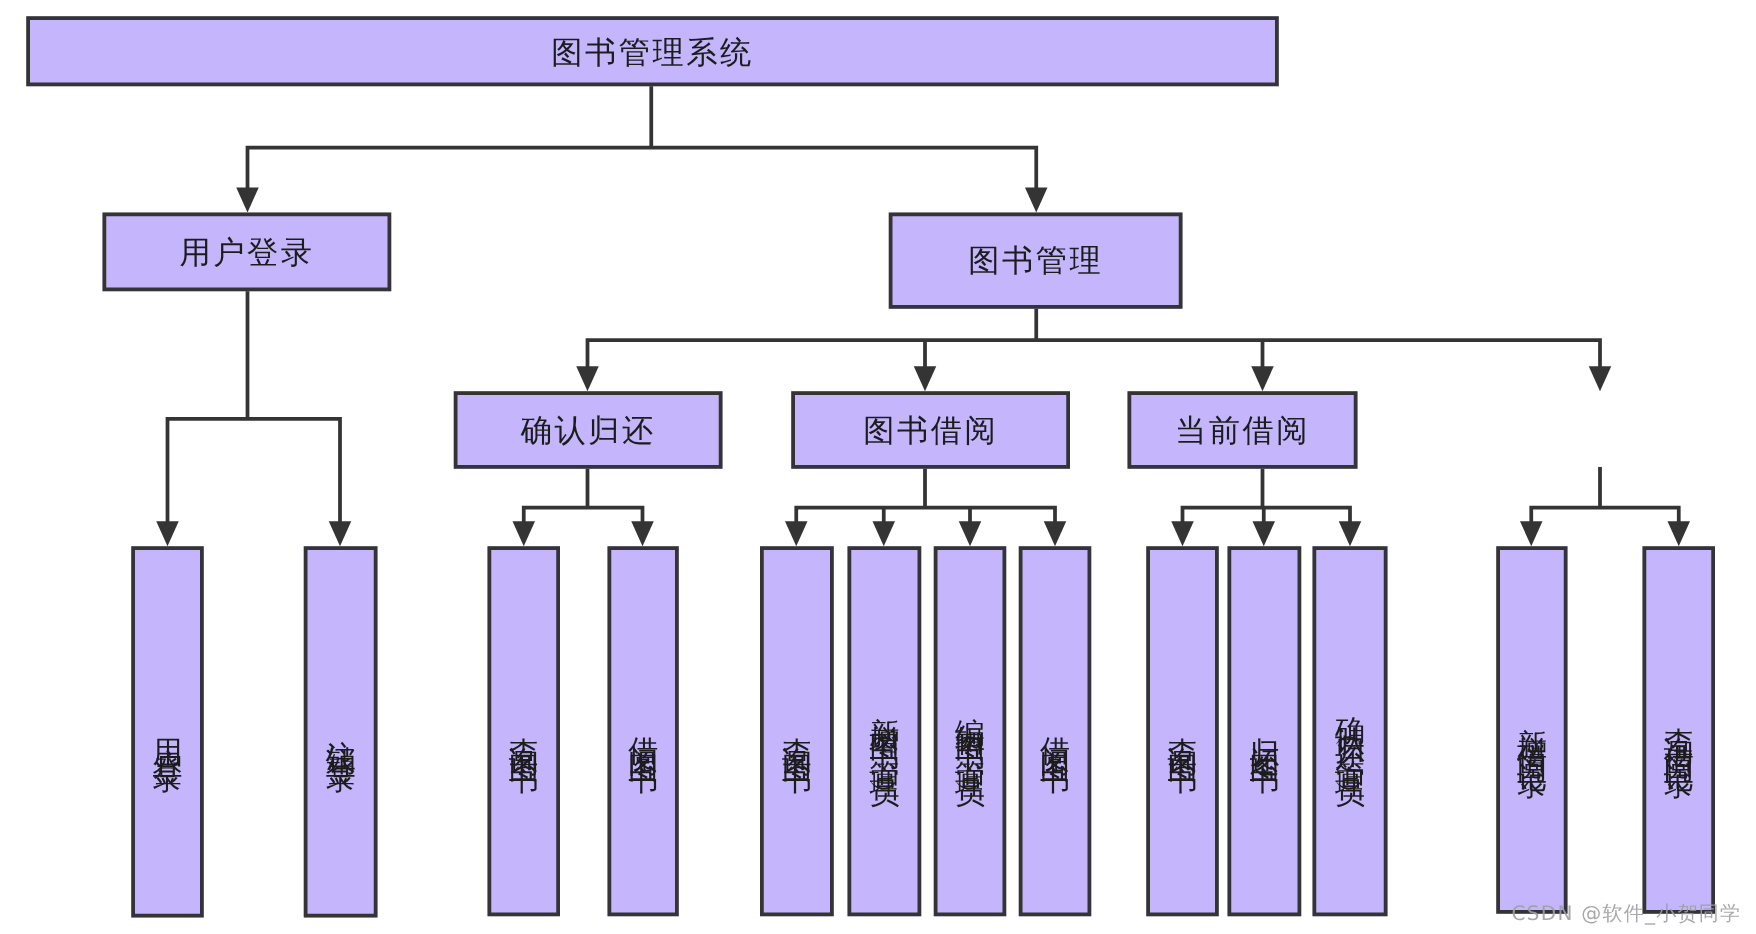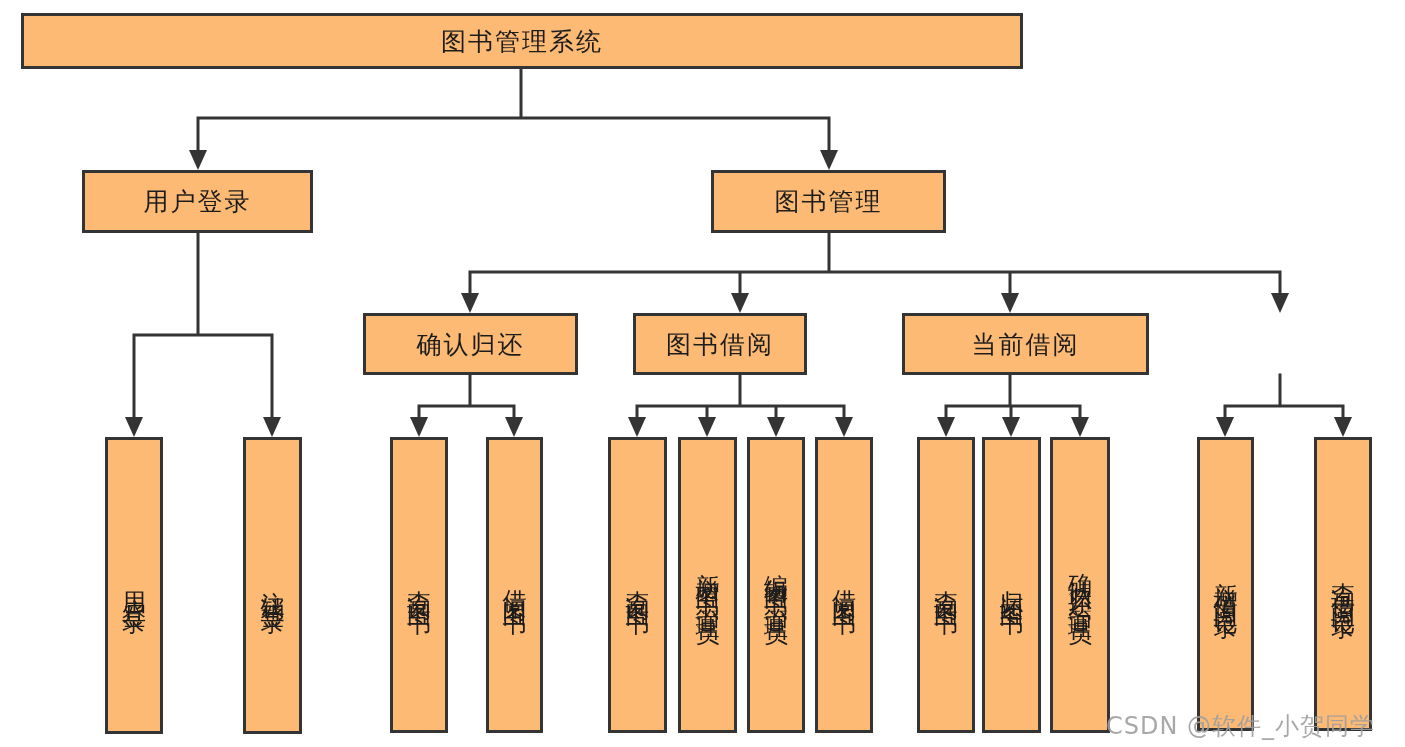--- a/index.html
+++ b/index.html
@@ -11,21 +11,21 @@
     overflow:hidden;
   }
   .wires{
     position:absolute;left:0;top:0;width:1405px;height:747px;
     pointer-events:none;
   }
   .box{
     position:absolute;
     box-sizing:border-box;
     border:3px solid #343434;
-    background:#fdba74;
+    background:#c4b5fd;
     display:flex;
     align-items:center;
     justify-content:center;
     color:#1c1c1c;
   }
   .hlabel{
     font-size:25px;
     letter-spacing:2px;
     white-space:nowrap;
     line-height:1;
@@ -34,23 +34,23 @@
     writing-mode:vertical-rl;
     text-orientation:mixed;
     font-size:24px;
     letter-spacing:7px;
     line-height:1;
     white-space:nowrap;
   }
   .root-box{border-width:3px;}
   .watermark{
     position:absolute;
-    right:30px;
+    right:12px;
     bottom:5px;
-    font-size:24px;
+    font-size:16px;
     color:rgba(158,158,158,0.9);
     letter-spacing:1px;
     white-space:nowrap;
   }
 </style>
 </head>
 <body>
 
 <div class="stage">
 
@@ -94,31 +94,31 @@
     </g>
   </svg>
 
   <div class="box root-box" style="left:21px;top:13px;width:1002px;height:56px">
     <span class="hlabel">图书管理系统</span>
   </div>
 
   <div class="box" style="left:82px;top:170px;width:231px;height:63px">
     <span class="hlabel">用户登录</span>
   </div>
-  <div class="box" style="left:711px;top:170px;width:235px;height:63px">
+  <div class="box" style="left:711px;top:170px;width:235px;height:77px">
     <span class="hlabel">图书管理</span>
   </div>
 
   <div class="box" style="left:363px;top:313px;width:215px;height:62px">
     <span class="hlabel">确认归还</span>
   </div>
-  <div class="box" style="left:633px;top:313px;width:174px;height:62px">
+  <div class="box" style="left:633px;top:313px;width:223px;height:62px">
     <span class="hlabel">图书借阅</span>
   </div>
-  <div class="box" style="left:902px;top:313px;width:247px;height:62px">
+  <div class="box" style="left:902px;top:313px;width:184px;height:62px">
     <span class="hlabel">当前借阅</span>
   </div>
 
   <div class="box leaf" style="left:105px;top:437px;width:58px;height:297px">
     <span class="vlabel">用户登录</span>
   </div>
   <div class="box leaf" style="left:243px;top:437px;width:59px;height:297px">
     <span class="vlabel">注销登录</span>
   </div>
 

